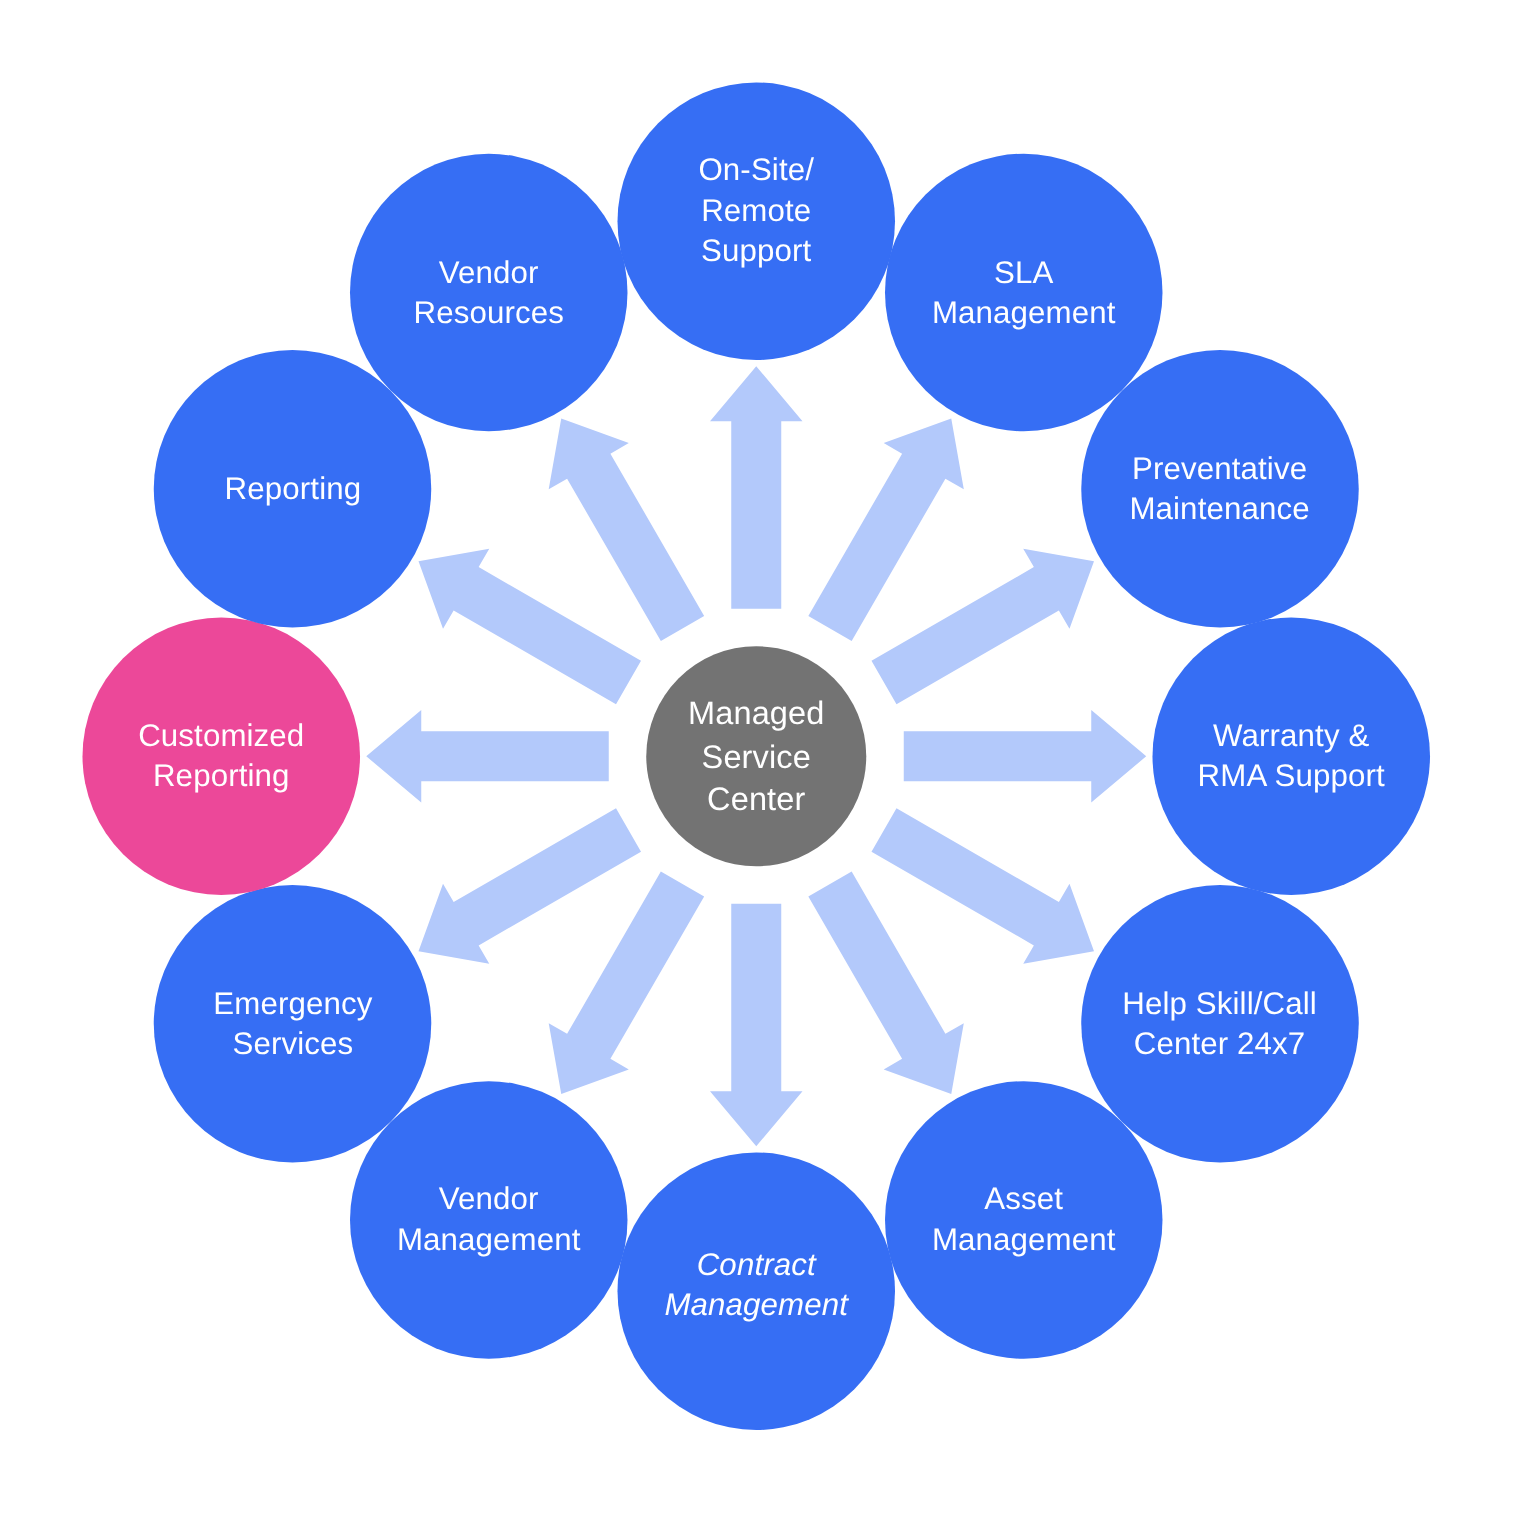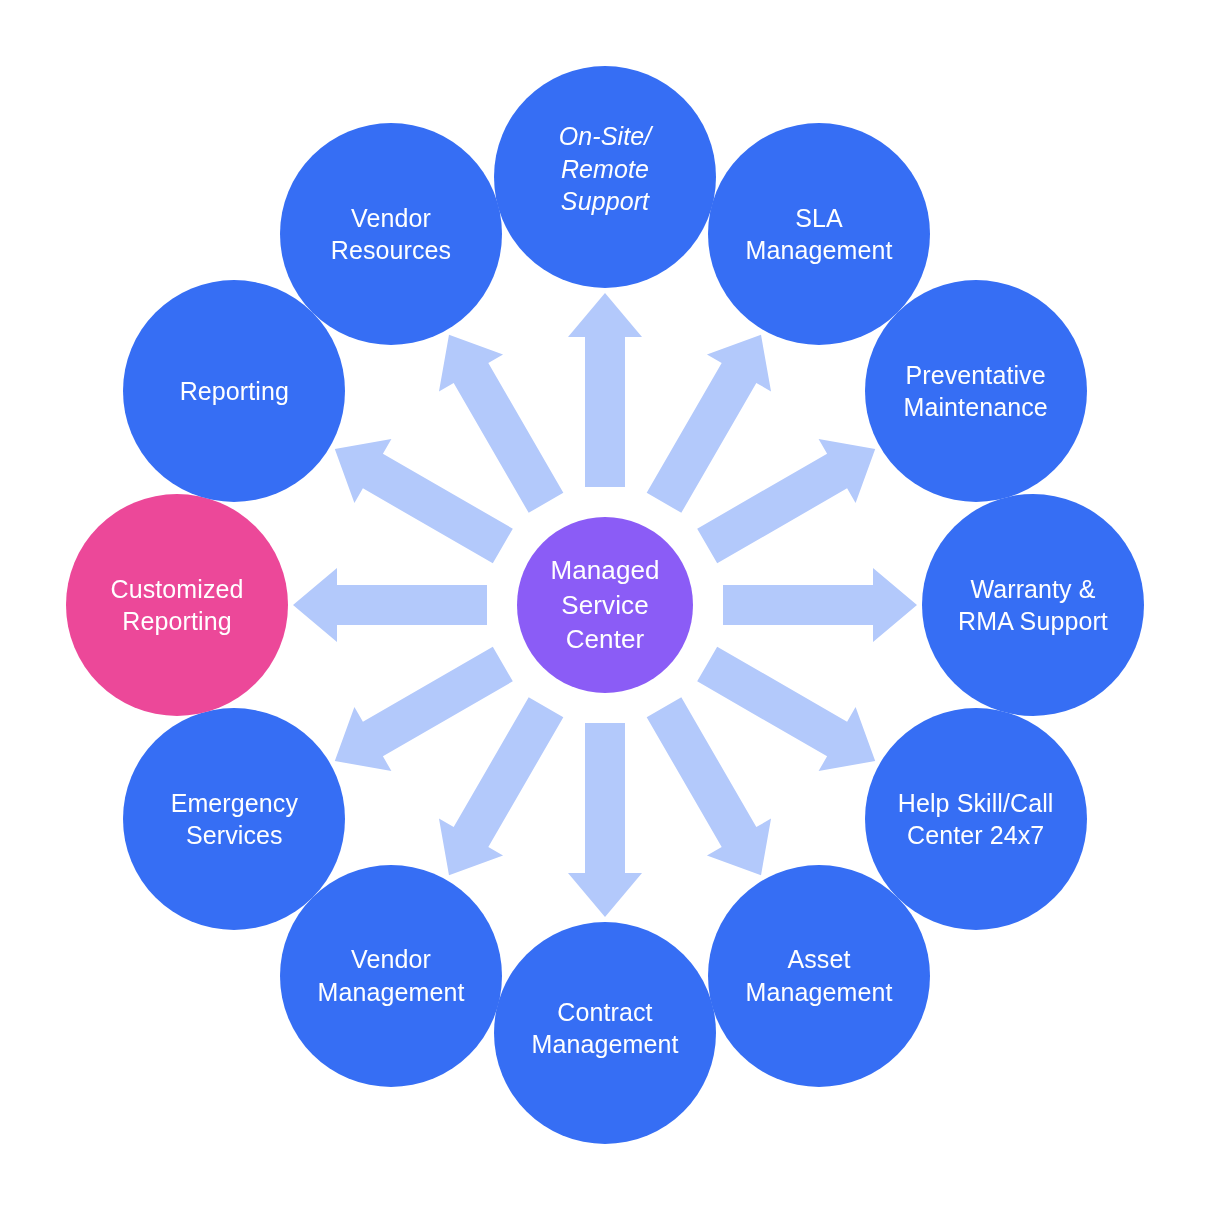--- a/index.html
+++ b/index.html
@@ -40,21 +40,21 @@
     text-align: center;
     font-size: 25px;
     line-height: 1.30;
     font-weight: 400;
     letter-spacing: 0.1px;
     white-space: pre-line;
     padding: 0 10px;
     font-family: "Liberation Sans", sans-serif;
   }
   #center-node {
-    background: #8b5cf6;
+    background: #737373;
   }
   #center-node .node-label {
     font-size: 26px;
     line-height: 1.33;
   }
 </style>
 </head>
 <body>
 
 <div id="stage">
@@ -71,21 +71,21 @@
         <polygon points="563.32,717.19 488.32,847.09 503.04,855.59 449.00,875.20 438.96,818.59 453.68,827.09 528.68,697.19" fill="#B3C9FB"></polygon>
         <polygon points="512.81,681.32 382.91,756.32 391.41,771.04 334.80,761.00 354.41,706.96 362.91,721.68 492.81,646.68" fill="#B3C9FB"></polygon>
         <polygon points="487.00,625.00 337.00,625.00 337.00,642.00 293.00,605.00 337.00,568.00 337.00,585.00 487.00,585.00" fill="#B3C9FB"></polygon>
         <polygon points="492.81,563.32 362.91,488.32 354.41,503.04 334.80,449.00 391.41,438.96 382.91,453.68 512.81,528.68" fill="#B3C9FB"></polygon>
         <polygon points="528.68,512.81 453.68,382.91 438.96,391.41 449.00,334.80 503.04,354.41 488.32,362.91 563.32,492.81" fill="#B3C9FB"></polygon>
       </g>
   </svg>
 
   <div id="nodes-layer">
       <div class="node-circle" style="width: 222px; height: 222px; left: 494px; top: 66px; background: rgb(54, 110, 244);">
-        <div class="node-label" style="transform: translateY(-8px); font-style: italic;">On-Site/
+        <div class="node-label" style="transform: translateY(-8px);">On-Site/
 Remote
 Support</div>
       </div>
       <div class="node-circle" style="width: 222px; height: 222px; left: 708px; top: 123.341px; background: rgb(54, 110, 244);">
         <div class="node-label">SLA
 Management</div>
       </div>
       <div class="node-circle" style="width: 222px; height: 222px; left: 864.659px; top: 280px; background: rgb(54, 110, 244);">
         <div class="node-label">Preventative
 Maintenance</div>
@@ -96,21 +96,21 @@
       </div>
       <div class="node-circle" style="width: 222px; height: 222px; left: 864.659px; top: 708px; background: rgb(54, 110, 244);">
         <div class="node-label">Help Skill/Call
 Center 24x7</div>
       </div>
       <div class="node-circle" style="width: 222px; height: 222px; left: 708px; top: 864.659px; background: rgb(54, 110, 244);">
         <div class="node-label">Asset
 Management</div>
       </div>
       <div class="node-circle" style="width: 222px; height: 222px; left: 494px; top: 922px; background: rgb(54, 110, 244);">
-        <div class="node-label" style="transform: translateY(-5px);">Contract
+        <div class="node-label" style="transform: translateY(-5px); font-style: italic;">Contract
 Management</div>
       </div>
       <div class="node-circle" style="width: 222px; height: 222px; left: 280px; top: 864.659px; background: rgb(54, 110, 244);">
         <div class="node-label">Vendor
 Management</div>
       </div>
       <div class="node-circle" style="width: 222px; height: 222px; left: 123.341px; top: 708px; background: rgb(54, 110, 244); justify-content: center;">
         <div class="node-label">Emergency
 Services</div>
       </div>

